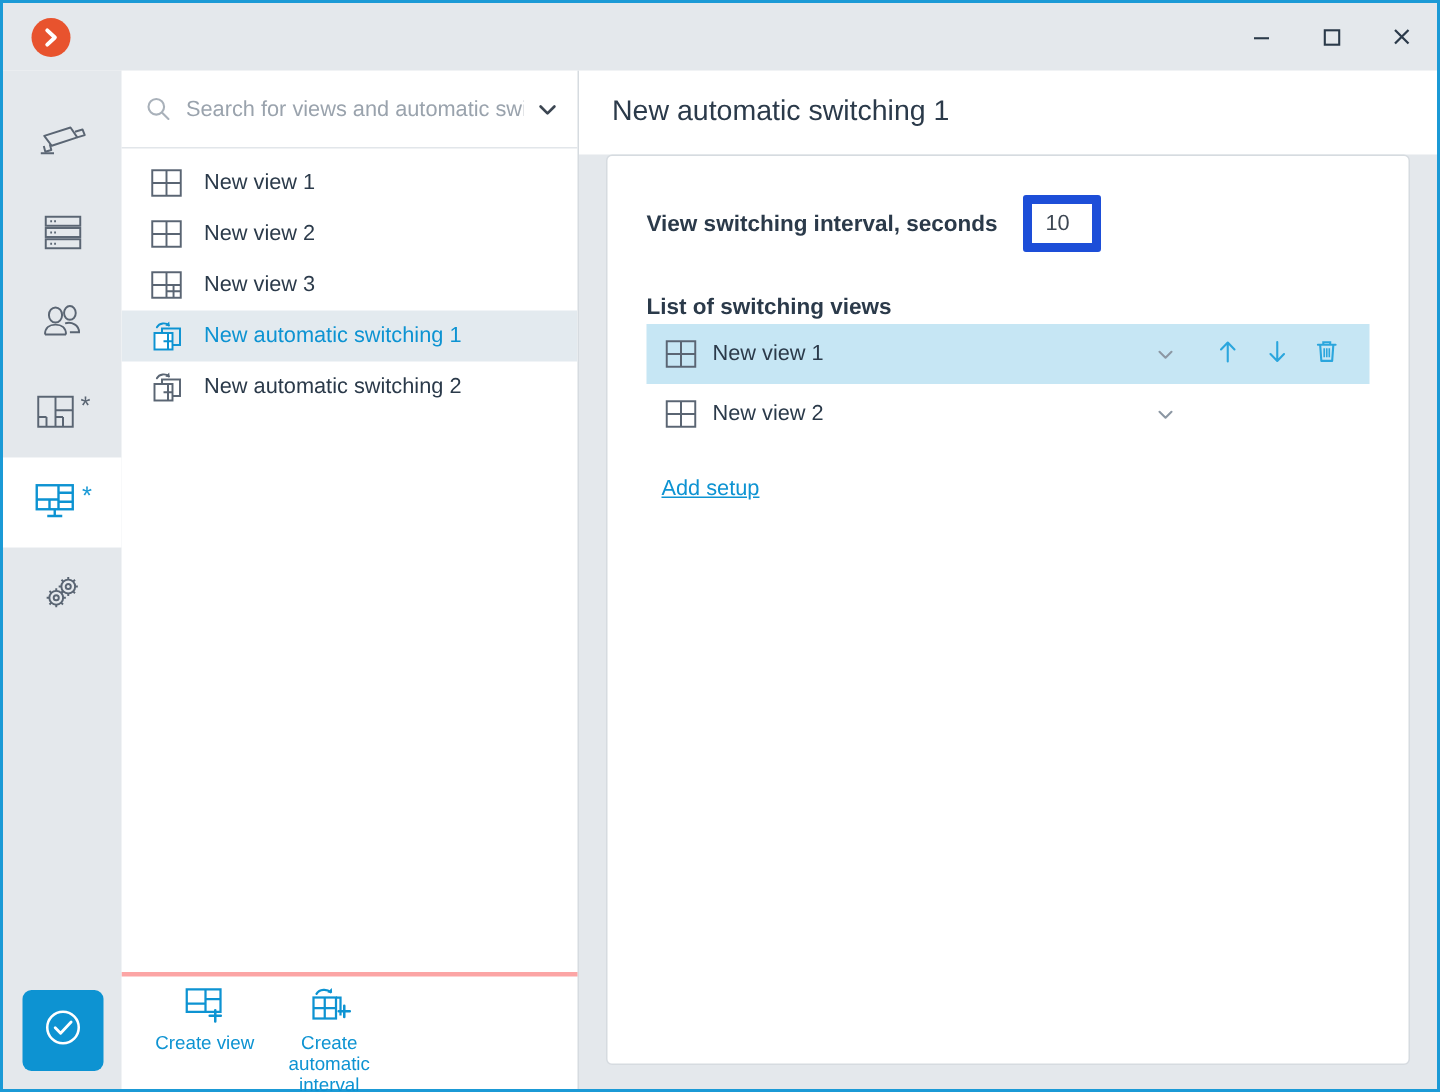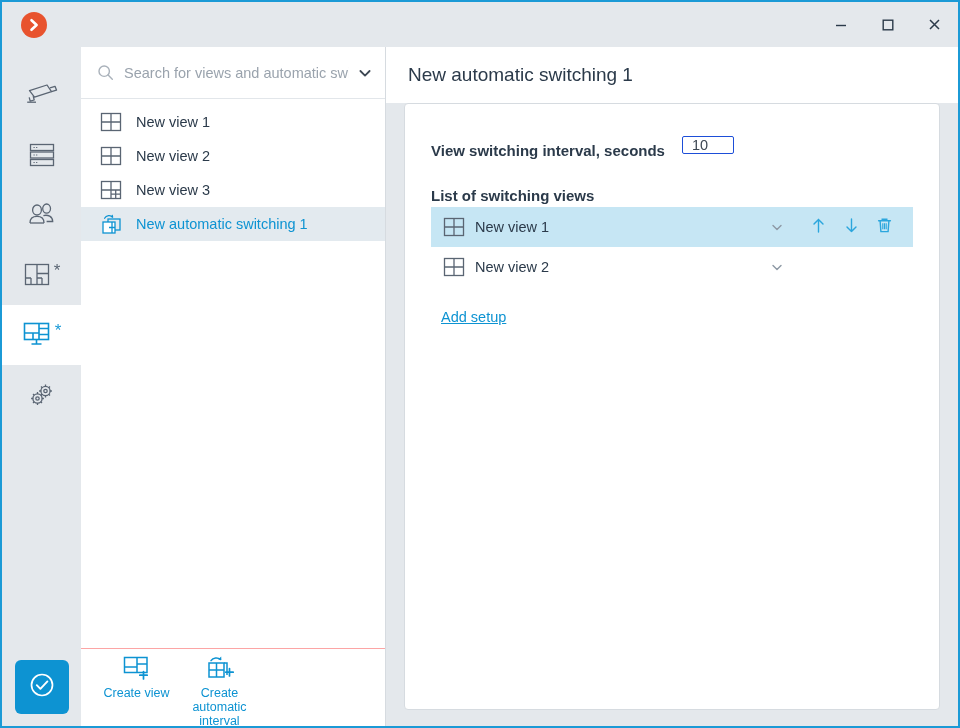--- a/index.html
+++ b/index.html
@@ -130,21 +130,21 @@
     margin-right: 10px;
   }
   .view-item.selected {
     background: #e3eaef;
     color: #0d93d2;
   }
   .view-item.selected .vicon { color: #0d93d2; }
 
   .listfooter {
     height: 78px; min-height: 78px;
-    border-top: 1px solid #fca5a5;
+    border-top: 3px solid #fca5a5;
     display: flex;
     align-items: flex-start;
     padding-top: 6px;
   }
   .foot-btn {
     width: 75px;
     display: flex; flex-direction: column; align-items: center;
     color: #0d93d2;
     font-size: 12.5px;
     line-height: 14px;
@@ -196,25 +196,24 @@
     overflow: hidden;
   }
   .interval-row {
     display: flex; align-items: center;
     margin-bottom: 28px;
   }
   .interval-label {
     font-size: 15px; font-weight: bold;
     color: #2b3a4a;
     margin-right: 17px;
-    margin-top: 12px;
   }
   .interval-input {
-    width: 52px; height: 18px;
-    border: 1px solid #1d4ed8;
+    width: 52px; height: 38px;
+    border: 6px solid #1d4ed8;
     border-radius: 2px;
     font-family: "Liberation Sans", sans-serif;
     font-size: 14.5px;
     color: #3d4753;
     padding-left: 9px;
     outline: none;
   }
   .section-title {
     font-size: 15px; font-weight: bold;
     color: #2b3a4a;
@@ -425,20 +424,32 @@
               <rect x="8" y="7" width="12" height="11" fill="none" stroke="currentColor" stroke-width="1.3"></rect>
               <rect x="3" y="10" width="12" height="11" fill="#ffffff" stroke="currentColor" stroke-width="1.3"></rect>
               <path d="M9 15.5 H15 M12 10 V21" stroke="currentColor" stroke-width="1.3"></path>
               <path d="M4.6 6.2 c1.6-3 6-3.4 8-1.2" fill="none" stroke="currentColor" stroke-width="1.3" stroke-linecap="round"></path>
               <path d="M12.8 2.4 L13.1 5.4 L10.2 5.1 Z" fill="currentColor"></path>
             </svg>
           </span>
           <span>New automatic switching 1</span>
         </div>
 
+        <div class="view-item">
+          <span class="vicon">
+            <svg width="24" height="24" viewBox="0 0 24 24">
+              <rect x="8" y="7" width="12" height="11" fill="none" stroke="currentColor" stroke-width="1.3"></rect>
+              <rect x="3" y="10" width="12" height="11" fill="#ffffff" stroke="currentColor" stroke-width="1.3"></rect>
+              <path d="M9 15.5 H15 M12 10 V21" stroke="currentColor" stroke-width="1.3"></path>
+              <path d="M4.6 6.2 c1.6-3 6-3.4 8-1.2" fill="none" stroke="currentColor" stroke-width="1.3" stroke-linecap="round"></path>
+              <path d="M12.8 2.4 L13.1 5.4 L10.2 5.1 Z" fill="currentColor"></path>
+            </svg>
+          </span>
+          <span>New automatic switching 2</span>
+        </div>
 
       </div>
 
       <div class="listfooter">
         <div class="foot-btn">
           <span class="fico">
             <svg width="30" height="28" viewBox="0 0 30 28">
               <path d="M2.5 2.5 H25 V17.5 H2.5 Z" fill="none" stroke="#0d93d2" stroke-width="1.5"></path>
               <path d="M15 2.5 V17.5 M15 9 H25 M2.5 12 H15" stroke="#0d93d2" stroke-width="1.5"></path>
               <path d="M21.5 16.5 V24 M17.8 20.2 H25.2" stroke="#0d93d2" stroke-width="1.7" stroke-linecap="round"></path>

